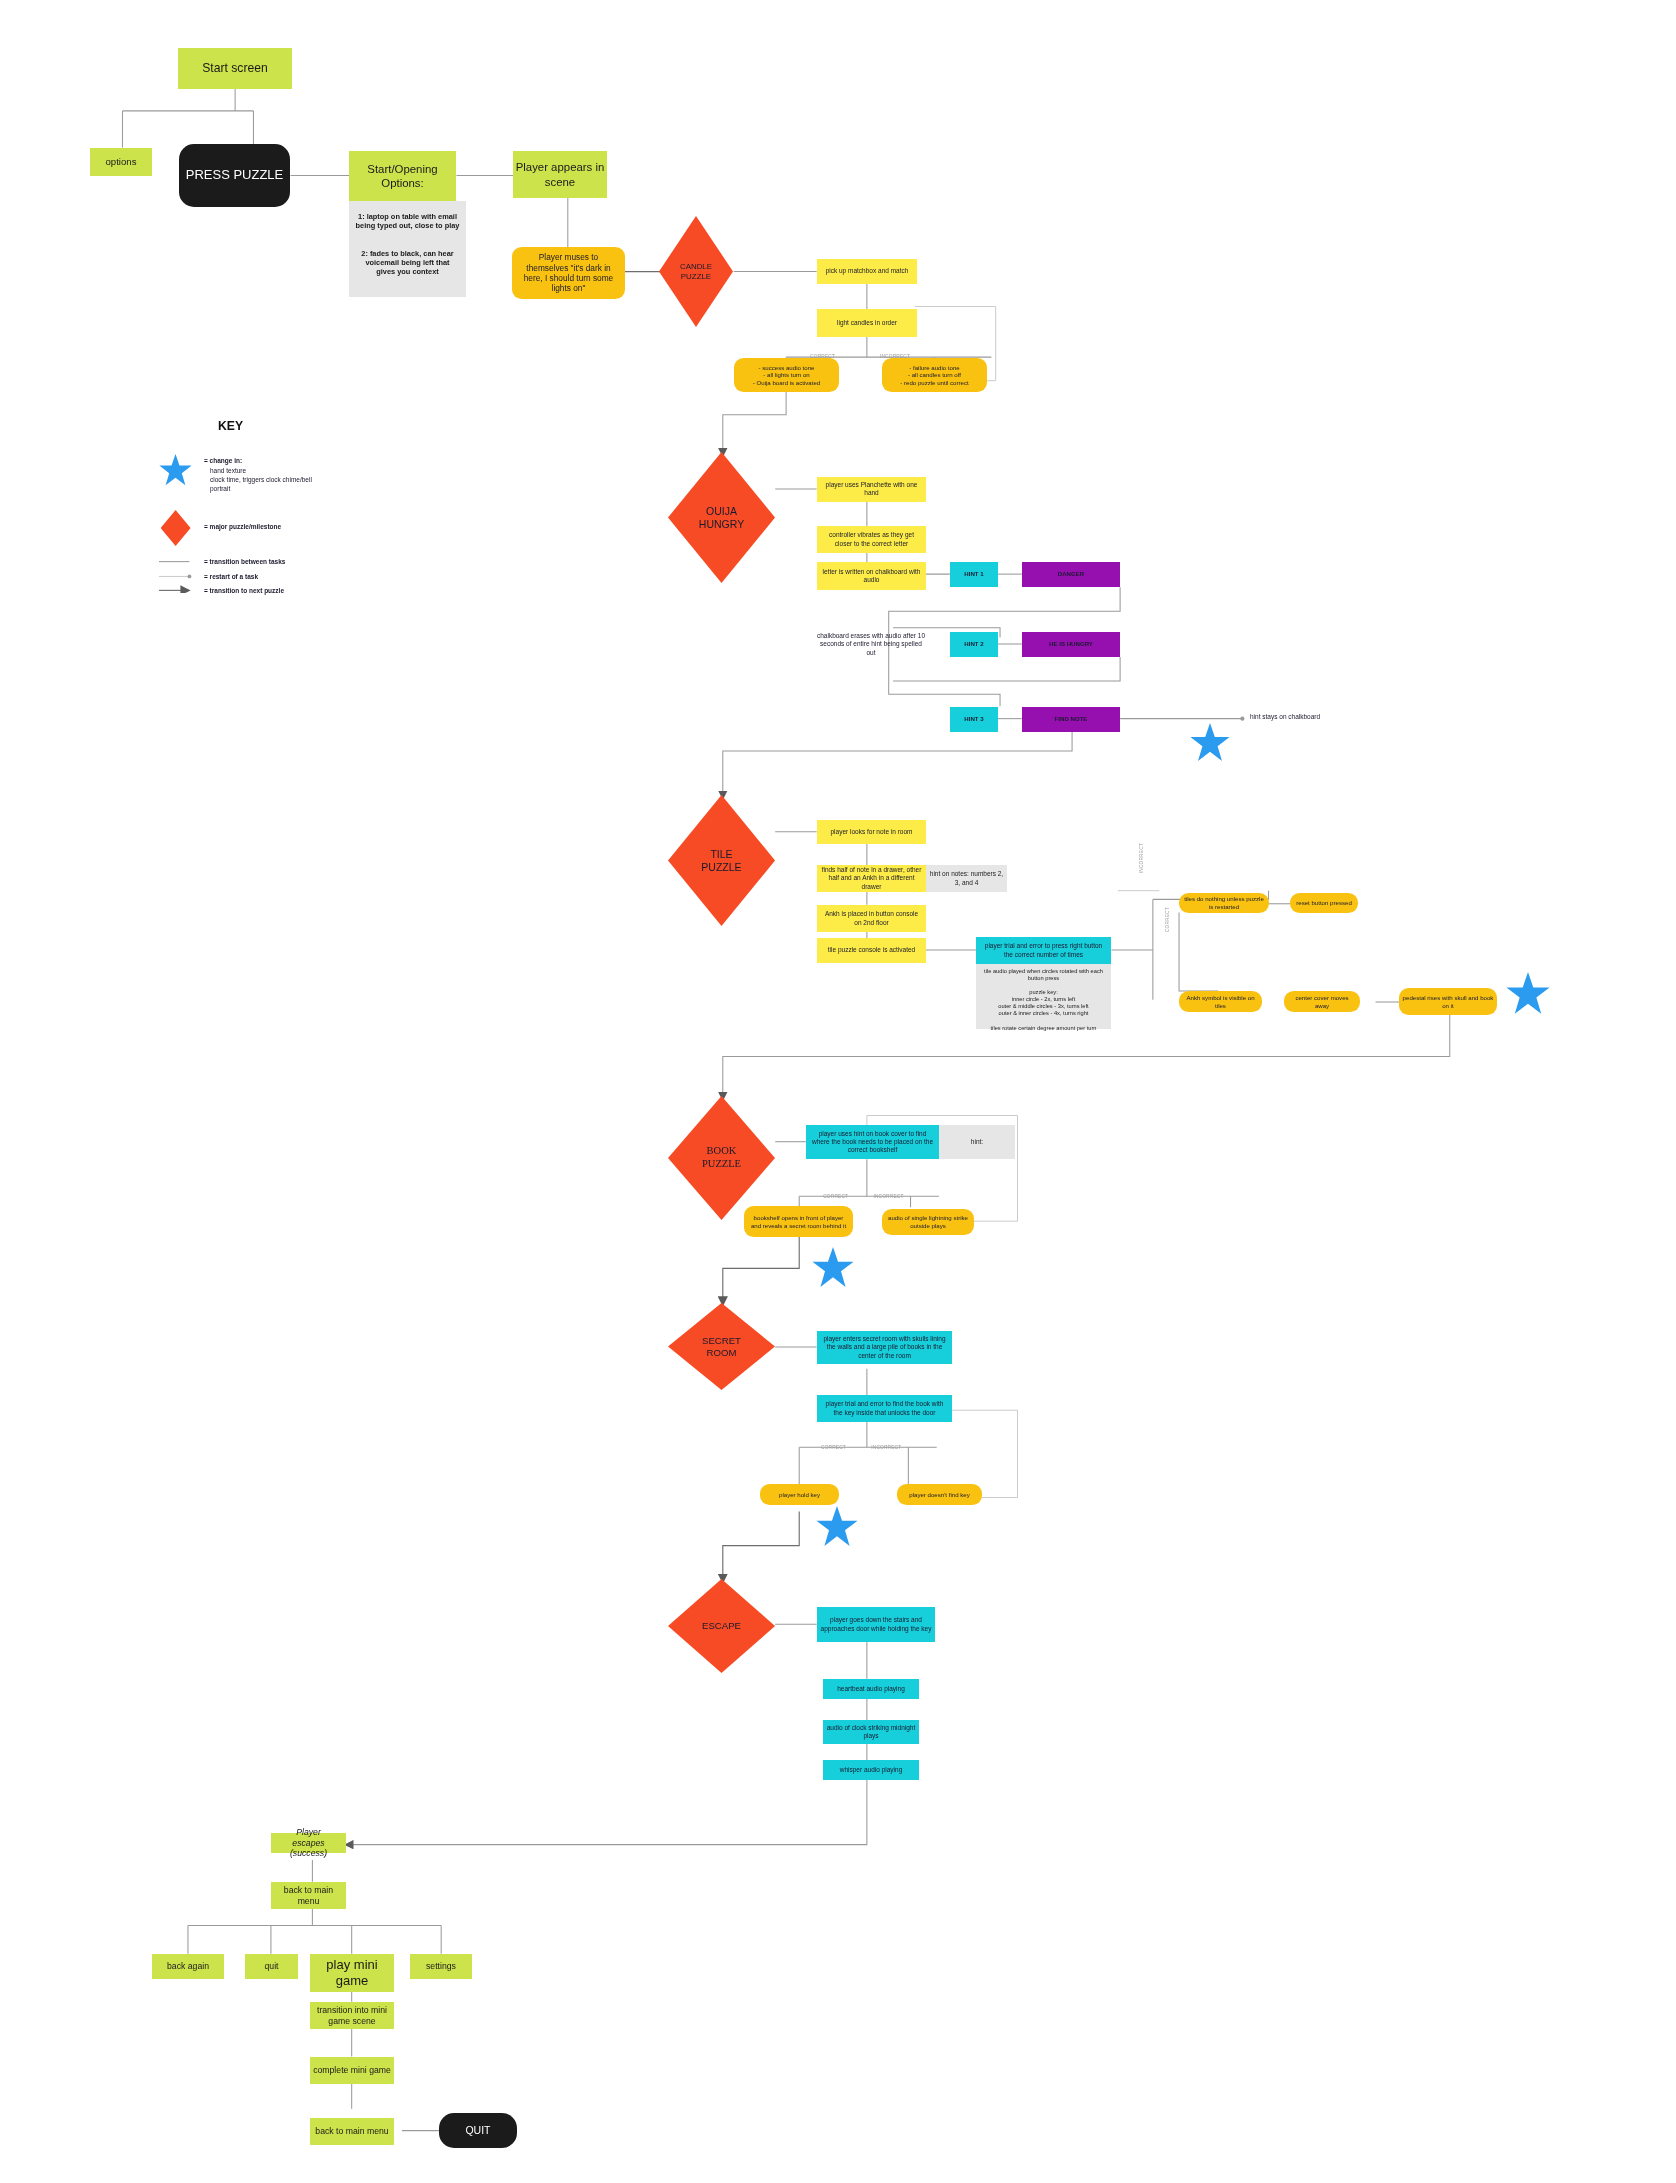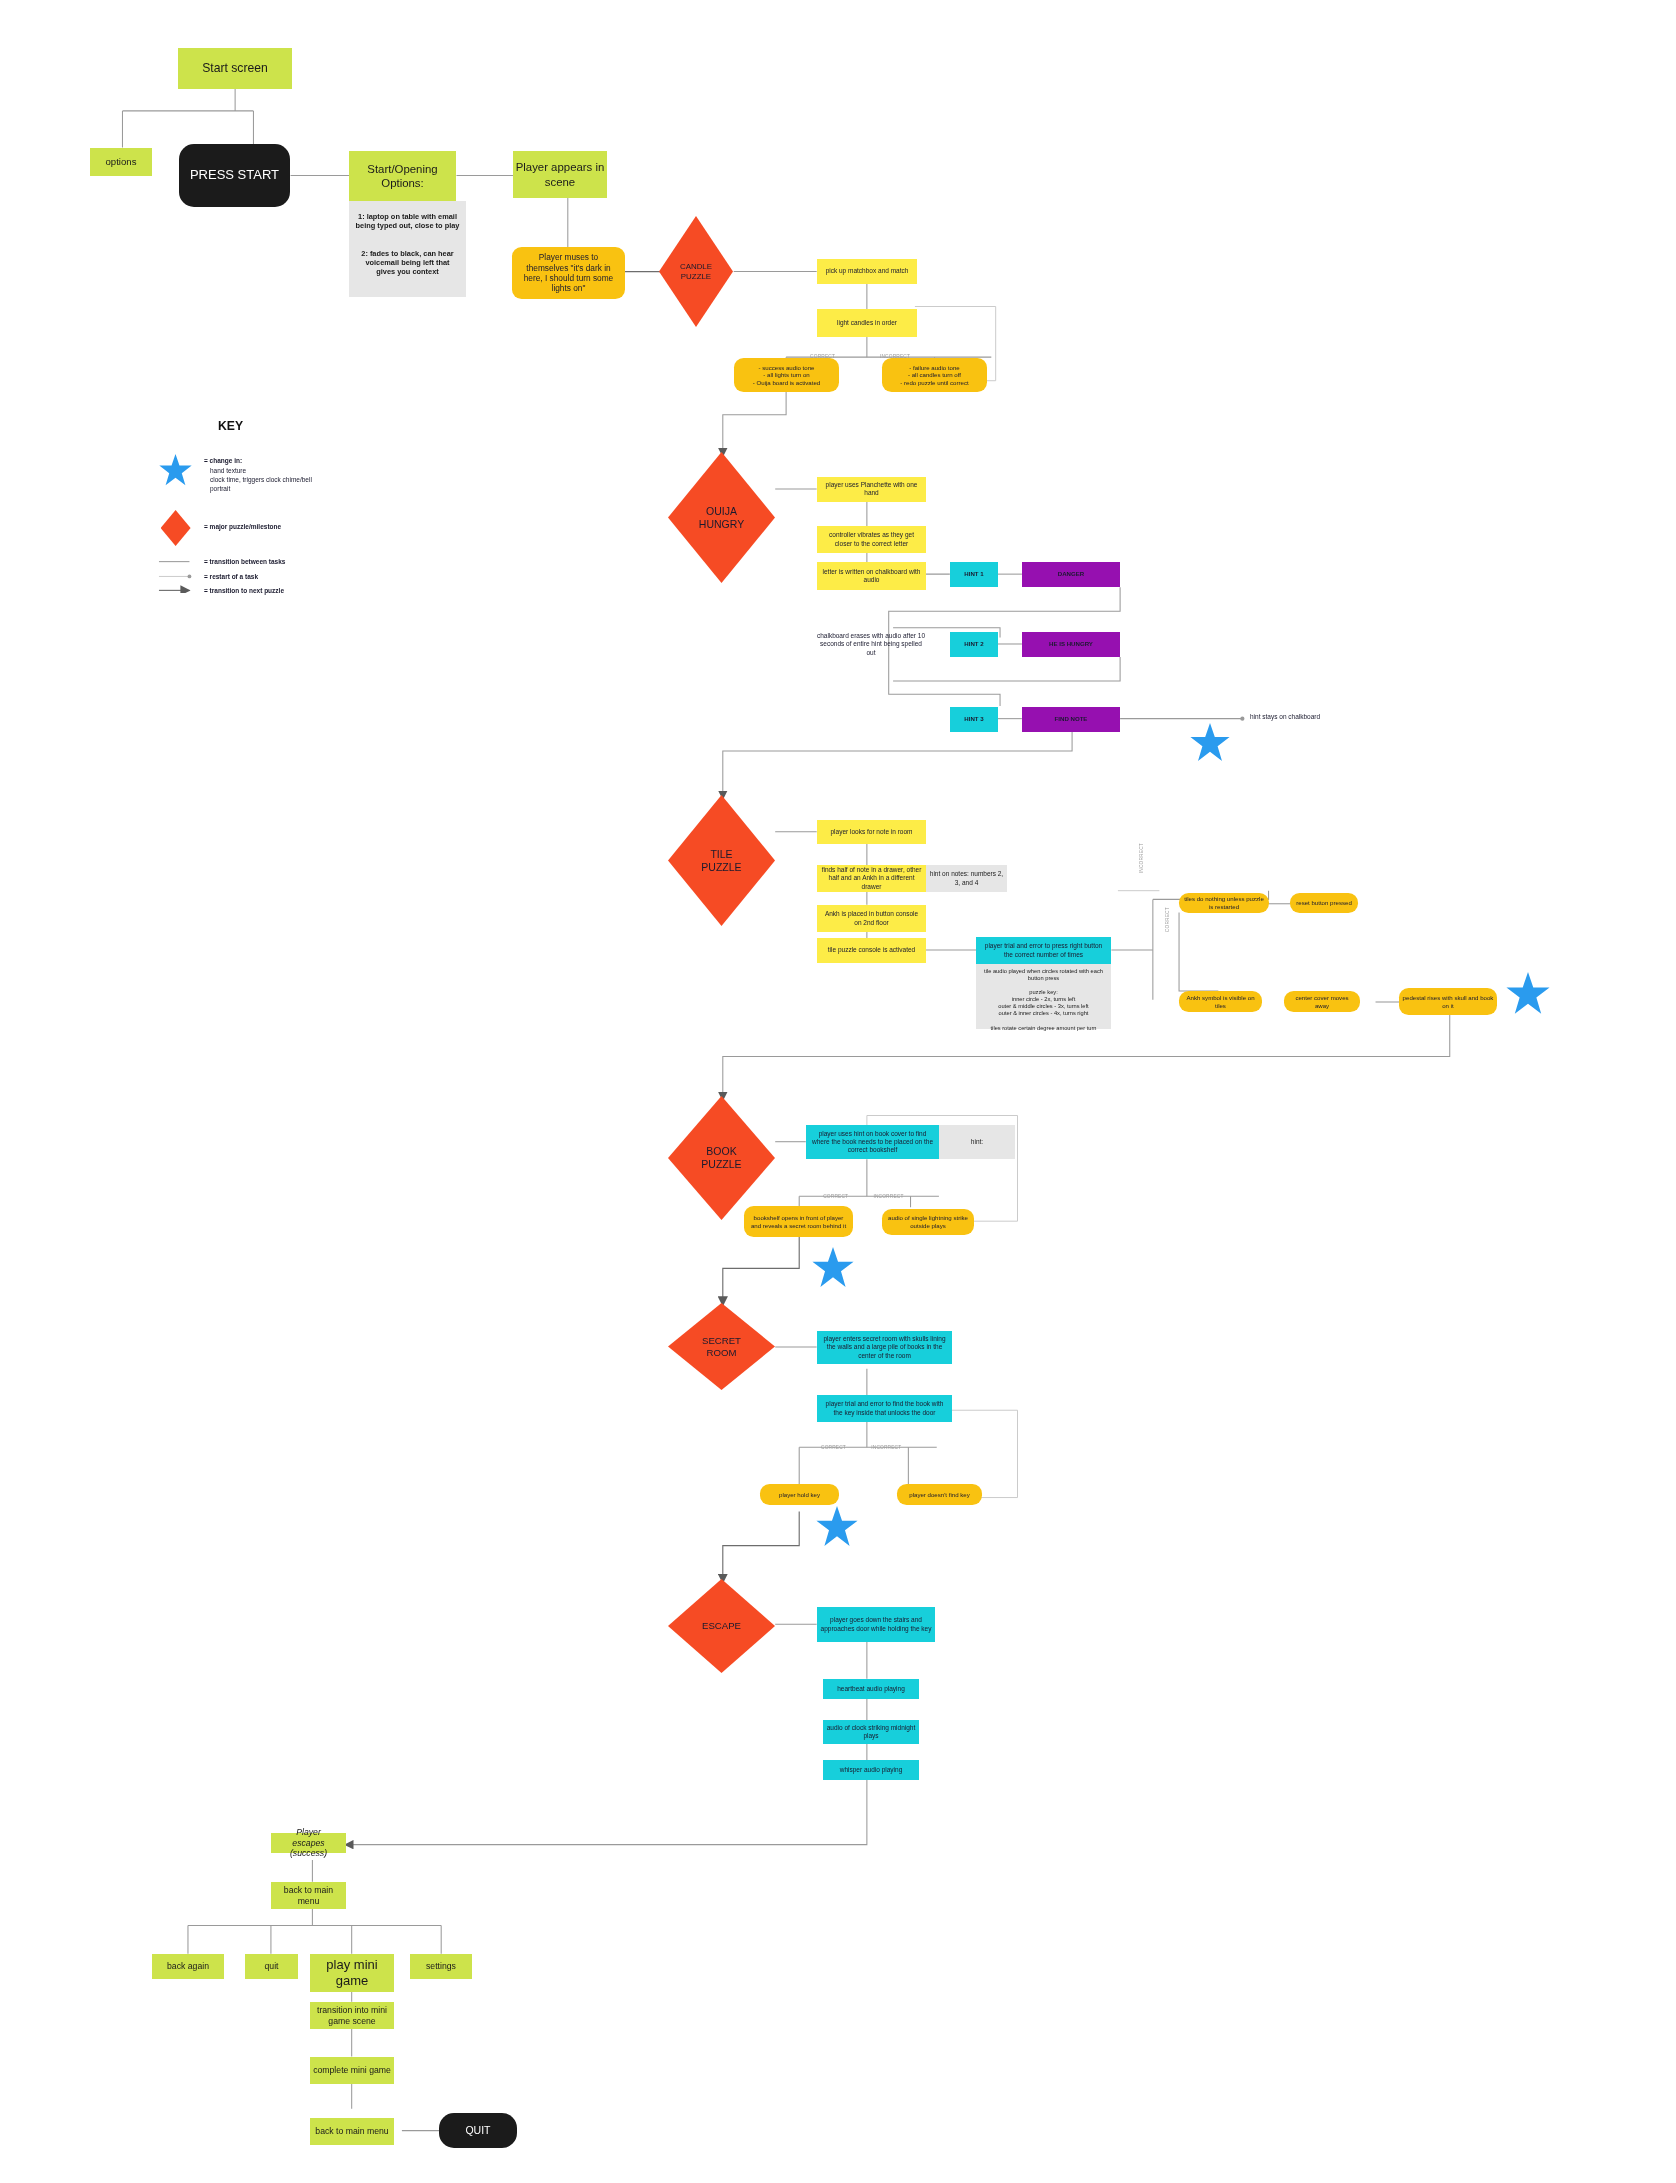--- a/index.html
+++ b/index.html
@@ -185,21 +185,21 @@
     <path class="edge" d="M805,4630 L805,4710"></path>
     <path class="edge" d="M805,4752 L805,4830"></path>
 
     <path class="edge" d="M920,4880 L1005,4880"></path>
   </svg>
 
   <div class="node green" style="left:178px; top:48px; width:114px; height:41px; font-size:12.2px;">Start screen</div>
 
   <div class="node green" style="left:90px; top:148px; width:62px; height:28px; font-size:9.6px;">options</div>
 
-  <div class="node black" style="left:179px; top:144px; width:111px; height:63px; font-size:13px;">PRESS START</div>
+  <div class="node black" style="left:179px; top:144px; width:111px; height:63px; font-size:13px;">PRESS PUZZLE</div>
 
   <div class="node green" style="left:349px; top:151px; width:107px; height:50px; font-size:11.4px;">Start/Opening Options:</div>
 
   <div class="node grey" style="left:349px; top:201px; width:117px; height:96px; font-size:7.4px; padding:4.4px 6.1px; font-weight:bold; align-items:flex-start; padding-top:10.5px;">1: laptop on table with email being typed out, close to play
 
 
 2: fades to black, can hear voicemail being left that gives you context</div>
 
   <div class="node green" style="left:513px; top:151px; width:94px; height:47px; font-size:11.4px;">Player appears in scene</div>
 
@@ -312,21 +312,21 @@
   <div class="node orange" style="left:1284px; top:991px; width:76px; height:21px; font-size:6.1px; padding:0 3.5px;">center cover moves away</div>
 
   <div class="node orange" style="left:1399px; top:988px; width:98px; height:27px; font-size:6.1px; padding:0 3.5px;">pedestal rises with skull and book on it</div>
 
   <div class="star" style="left:1506px; top:972px; width:44px; height:44px;">
     <div class="star-shape"></div>
   </div>
 
   <div class="diamond-wrap" style="left:668px; top:1096px; width:107px; height:124px;">
     <div class="diamond"></div>
-    <div class="diamond-label" style="font-size:10.5px;">BOOK
+    <div class="diamond-label" style="font-size:10.5px;font-family:Liberation Serif, serif;">BOOK
 PUZZLE</div>
   </div>
 
   <div class="node cyan" style="left:806px; top:1125px; width:133px; height:34px; font-size:6.5px; padding:0 3.5px;">player uses hint on book cover to find where the book needs to be placed on the correct bookshelf</div>
 
   <div class="node grey" style="left:939px; top:1125px; width:76px; height:34px; font-size:6.5px; padding:0 3.5px;">hint:</div>
 
   <div class="node orange" style="left:744px; top:1206px; width:109px; height:31px; font-size:6.1px; padding:0 4.4px;">bookshelf opens in front of player and reveals a secret room behind it</div>
 
   <div class="node orange" style="left:882px; top:1209px; width:92px; height:26px; font-size:6.1px; padding:0 4.4px;">audio of single lightning strike outside plays</div>

